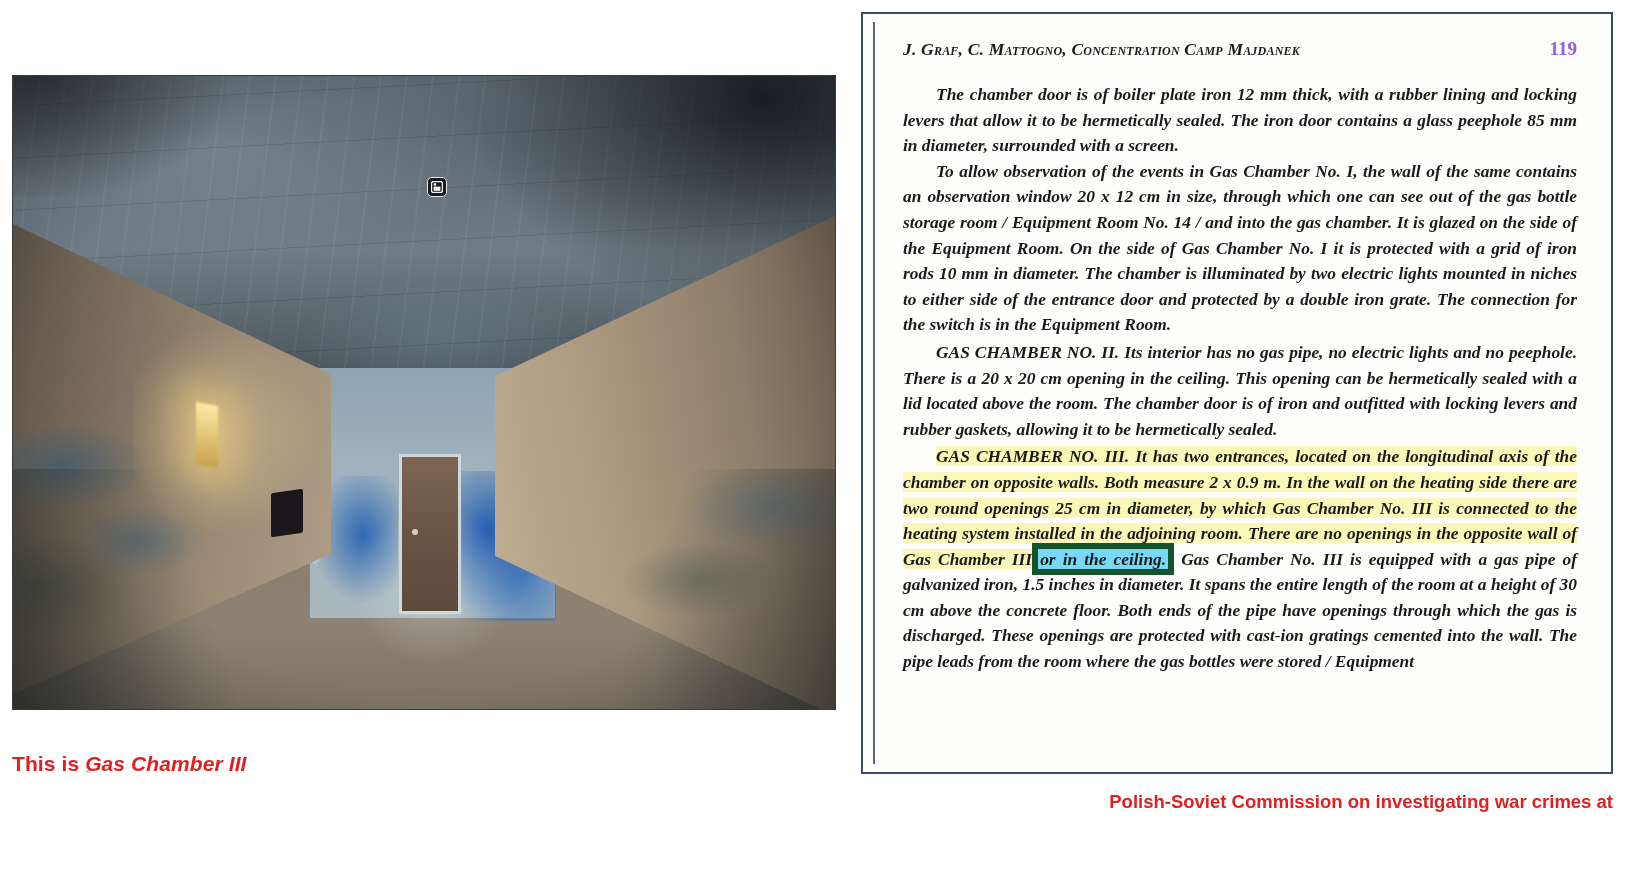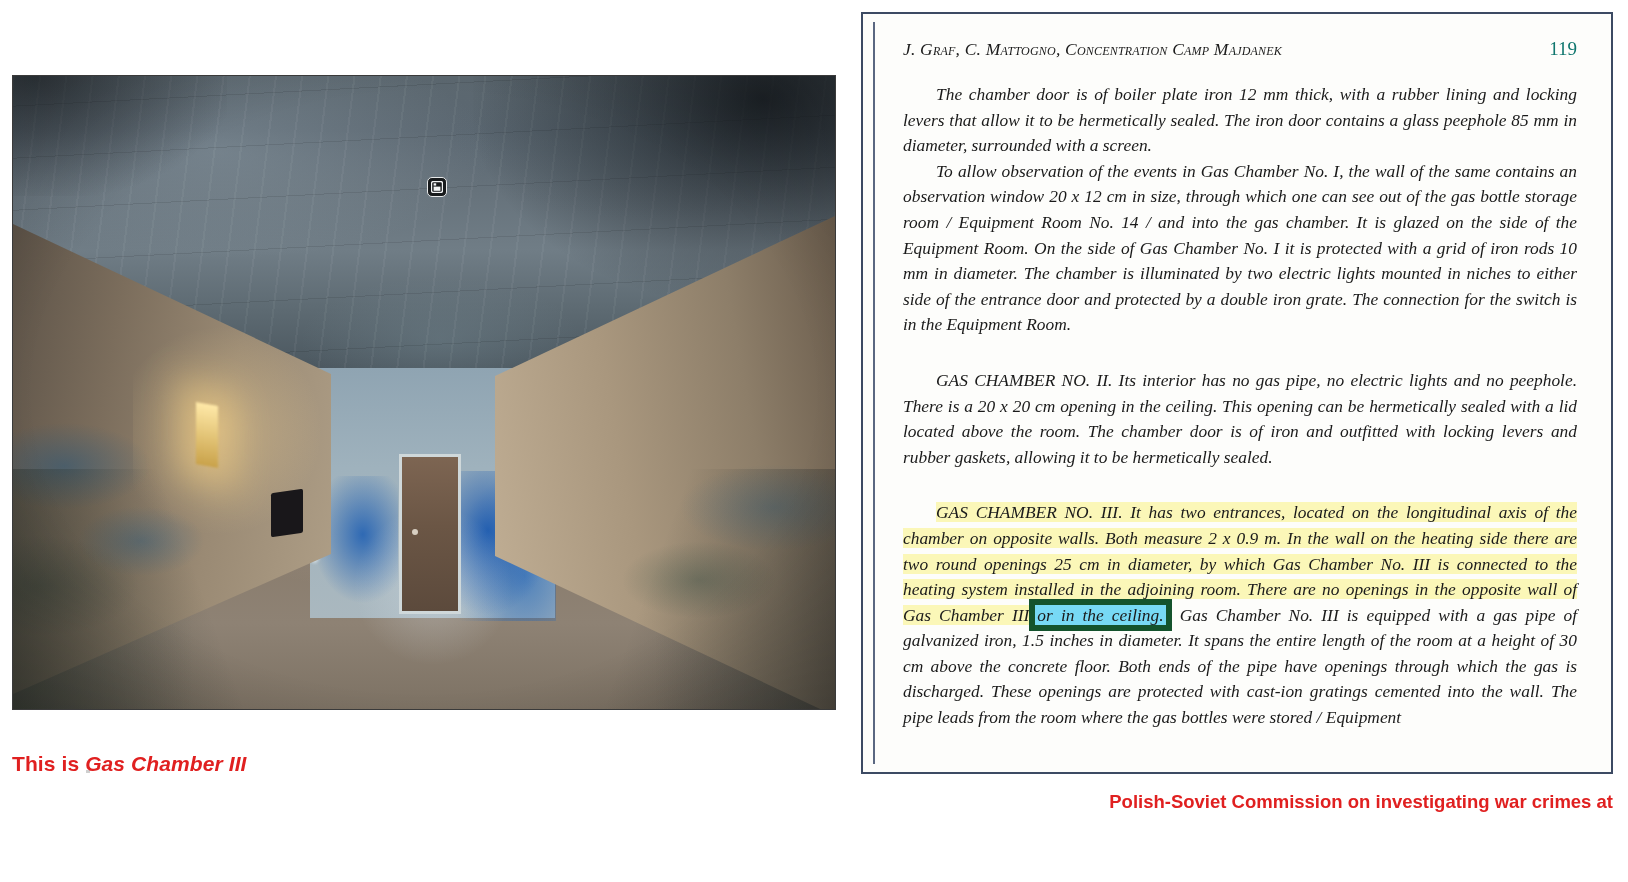--- a/index.html
+++ b/index.html
@@ -189,57 +189,58 @@
 
   
   #book-page {
     position:absolute;
     left:861px; top:12px;
     width:752px; height:762px;
     background:#fdfdfb;
     border:2px solid #3c4a63;
     box-sizing:border-box;
     padding: 18px 22px 0 26px;
+    font-weight: bold;
   }
   #book-inner-rule {
     position:absolute; left:10px; top:8px; bottom:8px;
     width:2px; background:#5a6781;
   }
   #page-header {
     display:flex; align-items:baseline; justify-content:space-between;
     font-family:"Liberation Serif", serif;
     padding: 6px 12px 0 14px;
   }
   #page-header-title {
     font-style: italic;
     font-size: 17.5px;
     font-variant: small-caps;
     color:#1b1b1b;
     letter-spacing:.2px;
     white-space:nowrap;
   }
   #page-number {
     font-size:19px;
-    color:#0f766e;
+    color:#8b5cf6;
     font-family:"Liberation Serif", serif;
   }
   #page-body {
     margin-top: 22px;
     padding: 0 12px 0 14px;
     font-family:"Liberation Serif", serif;
     font-style: italic;
     font-size: 17.4px;
     line-height: 25.6px;
     color:#1a1a1a;
     text-align: justify;
     text-justify: inter-word;
   }
   #page-body p { margin: 0; }
   #page-body p.indent { text-indent: 1.9em; }
-  #page-body p.spaced { margin-top: 30px; }
+  #page-body p.spaced { margin-top: 2px; }
   .hl-yellow {
     background:#fbf7b8;
     box-decoration-break: clone;
     -webkit-box-decoration-break: clone;
   }
   .hl-box {
     background:#77d9f5;
     border:6px solid #14532d;
     padding: 0 2px;
     box-decoration-break: clone;

